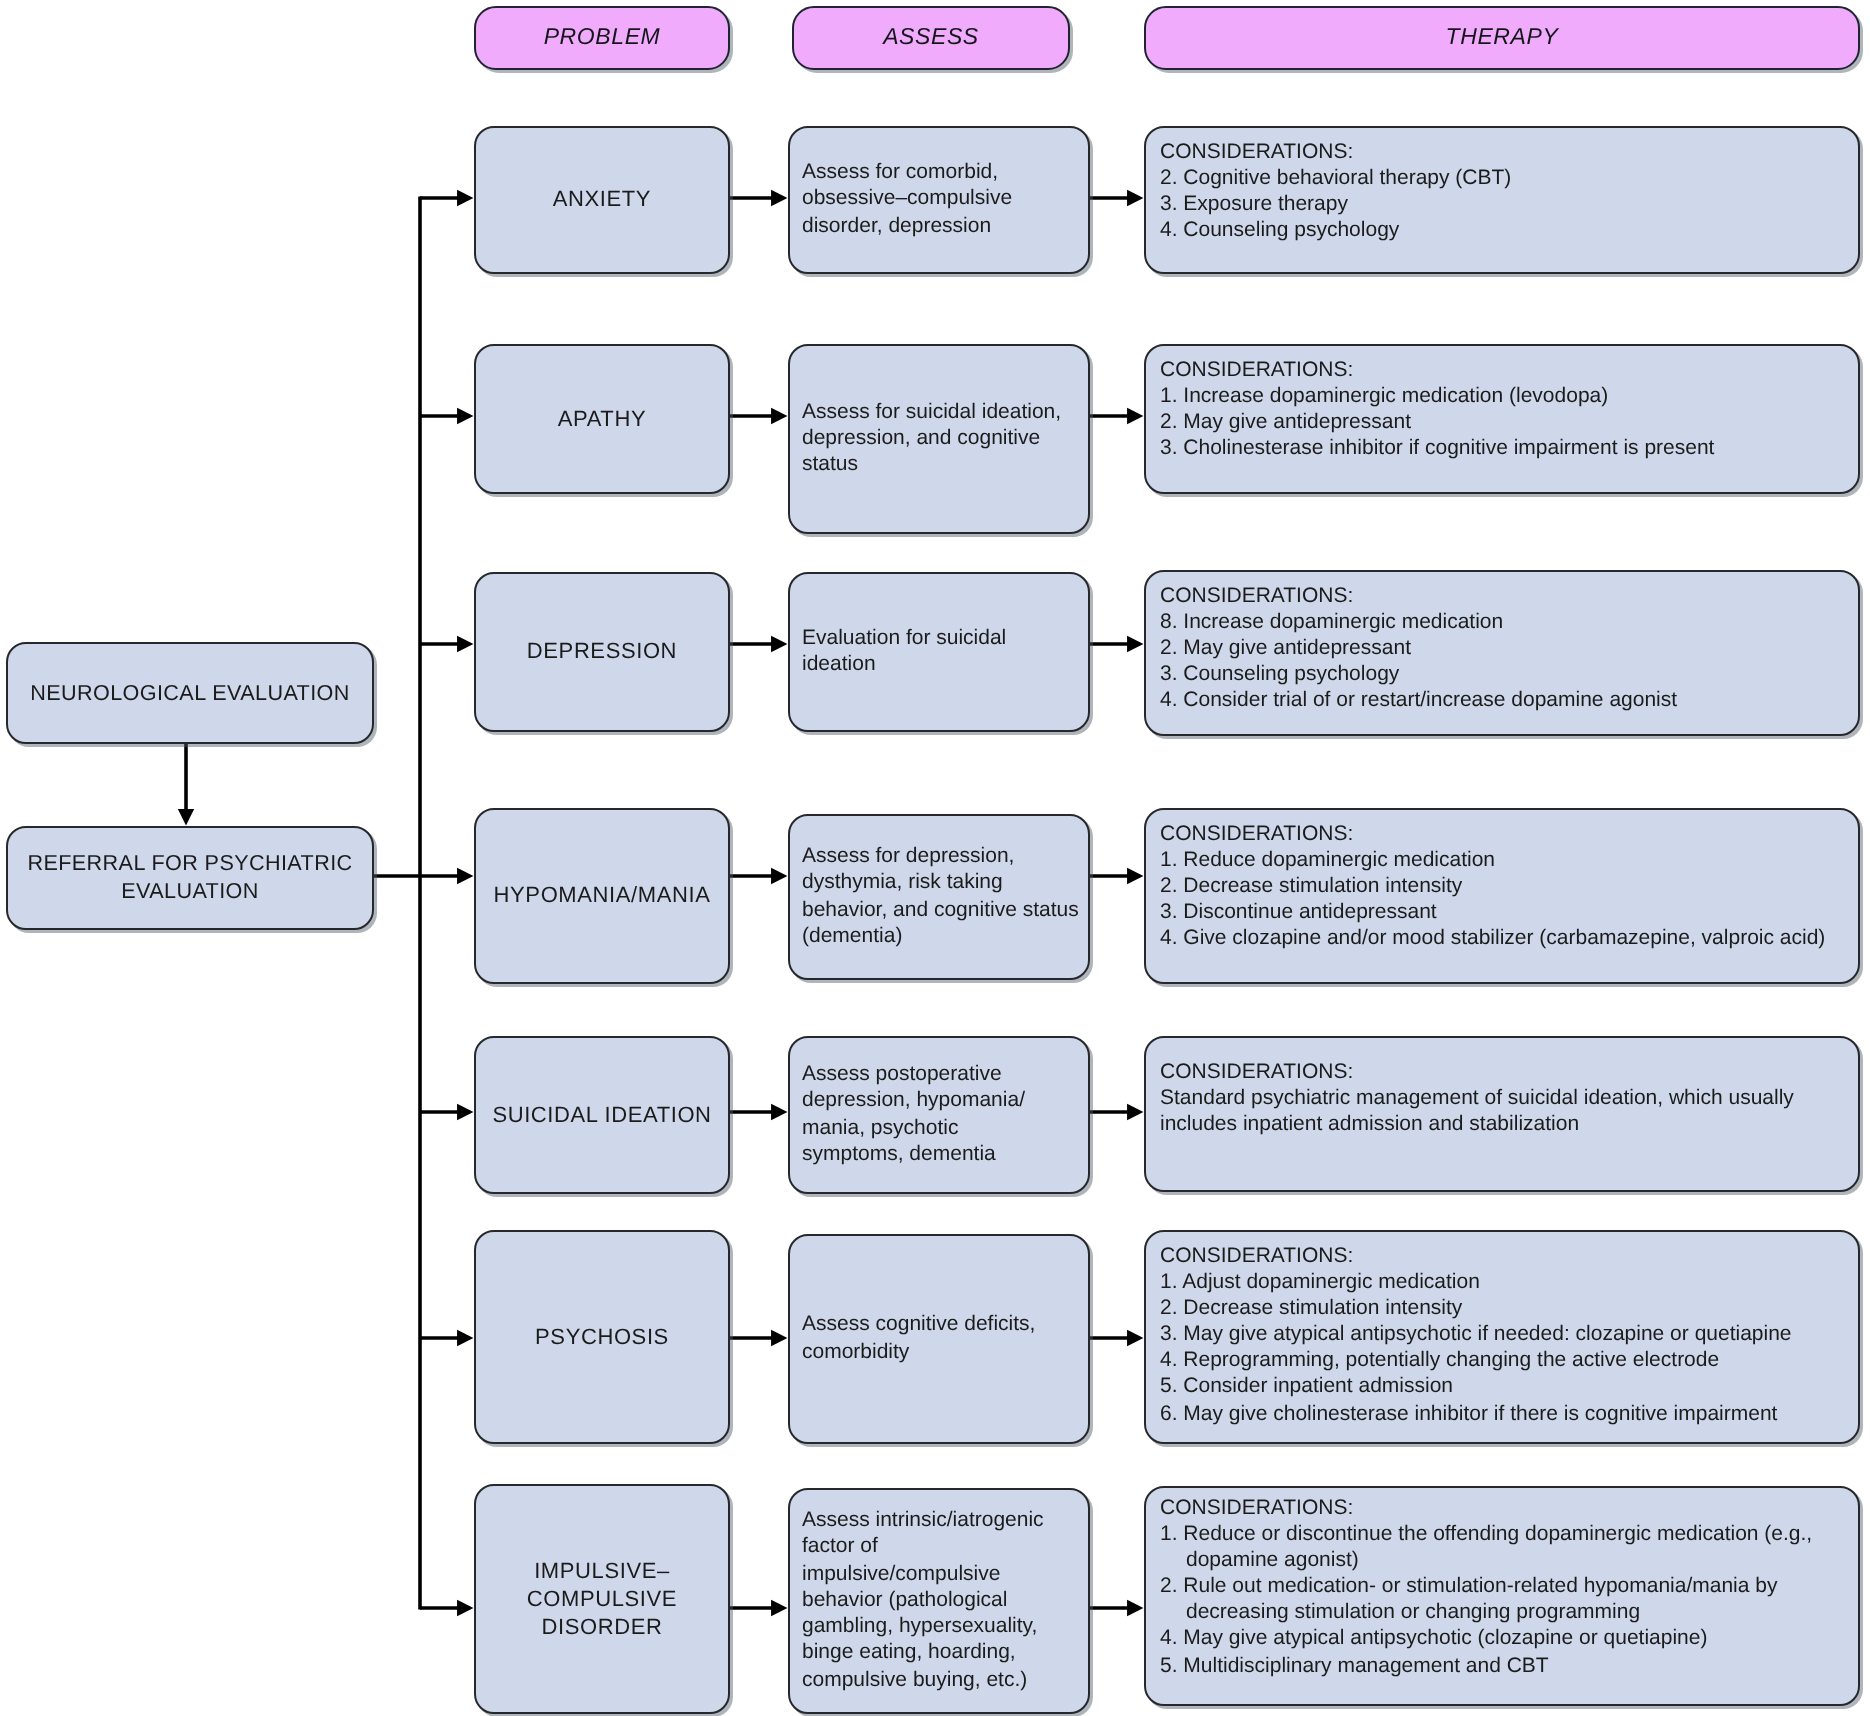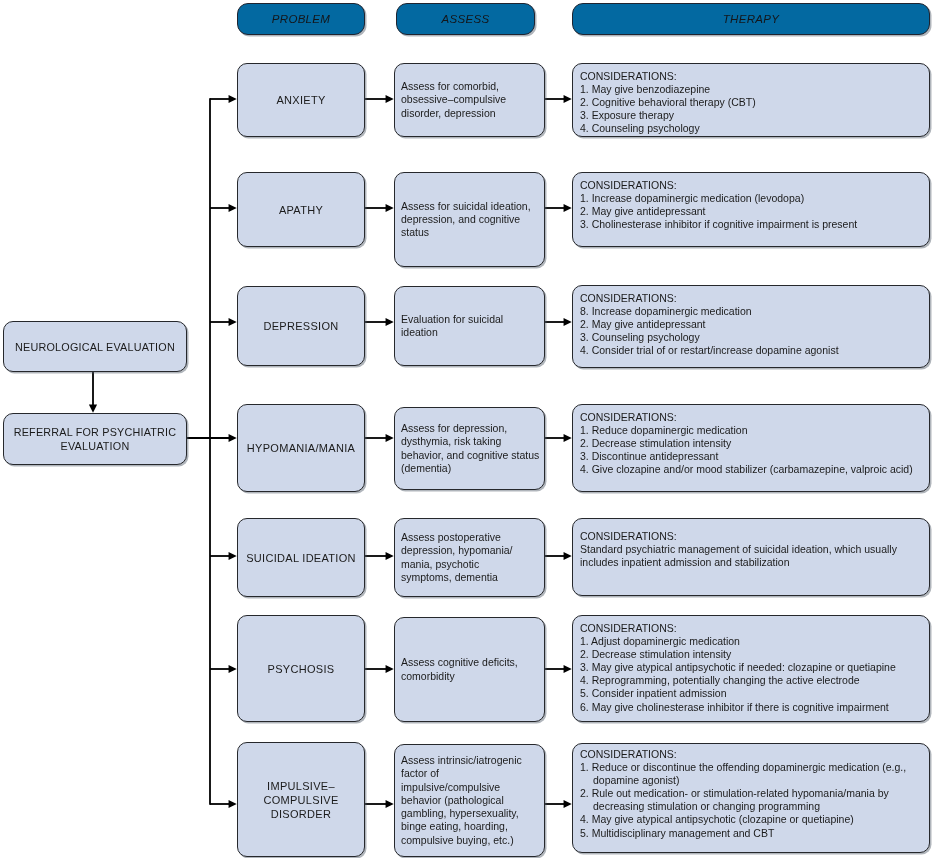--- a/index.html
+++ b/index.html
@@ -13,21 +13,21 @@
   }
   .box{
     position:absolute;
     background:#cfd8ea;
     border:1.5px solid #26282c;
     border-radius:10px;
     box-sizing:border-box;
     box-shadow:1.5px 1.5px 0 rgba(80,90,105,0.45);
   }
   .hdr{
-    background:#0369a1;
+    background:#f0abfc;
     border-color:#1f2430;
     border-radius:11px;
     display:flex;align-items:center;justify-content:center;
     font-style:italic;
     font-size:11.5px;
     letter-spacing:0.3px;
     color:#14161a;
   }
   .problem{
     display:flex;align-items:center;justify-content:center;
@@ -127,21 +127,20 @@
 
   <div class="box problem" style="left:237px;top:63px;width:128px;height:74px">ANXIETY</div>
   <div class="box assess" style="left:394px;top:63px;width:151px;height:74px">
     <div class="a-text">Assess for comorbid,
 obsessive–compulsive
 disorder, depression</div>
   </div>
   <div class="box therapy" style="left:572px;top:63px;width:358px;height:74px">
     <div class="t-title">CONSIDERATIONS:</div>
     <div class="t-items">
-        <div class="t-item">1. May give benzodiazepine</div>
         <div class="t-item">2. Cognitive behavioral therapy (CBT)</div>
         <div class="t-item">3. Exposure therapy</div>
         <div class="t-item">4. Counseling psychology</div>
       </div>
   </div>
 
   <div class="box problem" style="left:237px;top:172px;width:128px;height:75px">APATHY</div>
   <div class="box assess" style="left:394px;top:172px;width:151px;height:95px">
     <div class="a-text">Assess for suicidal ideation,
 depression, and cognitive

